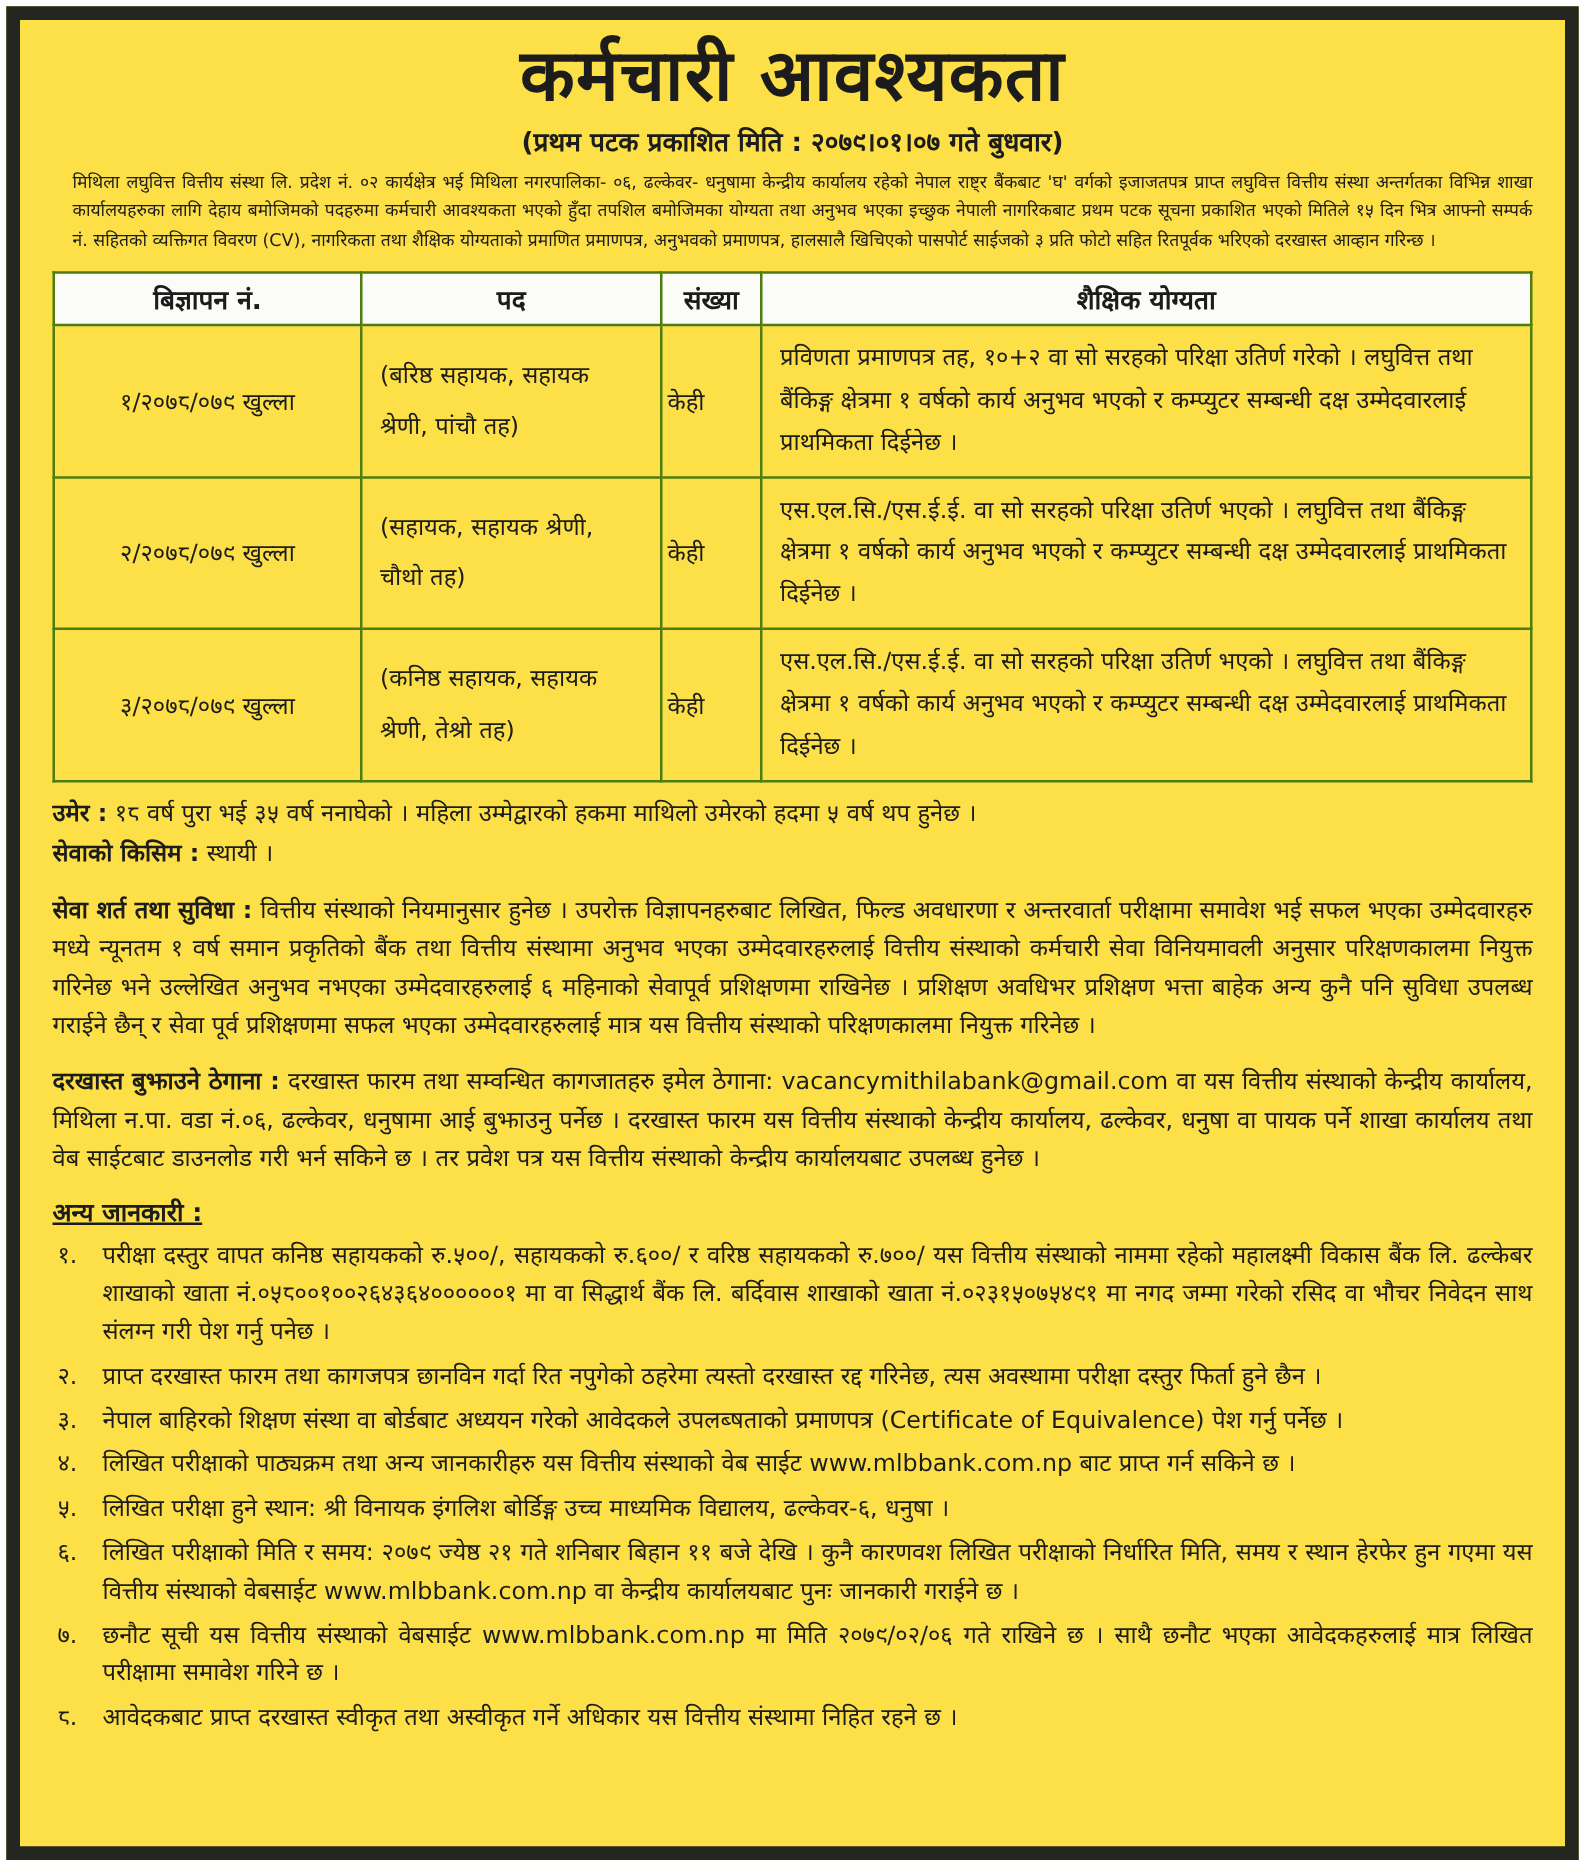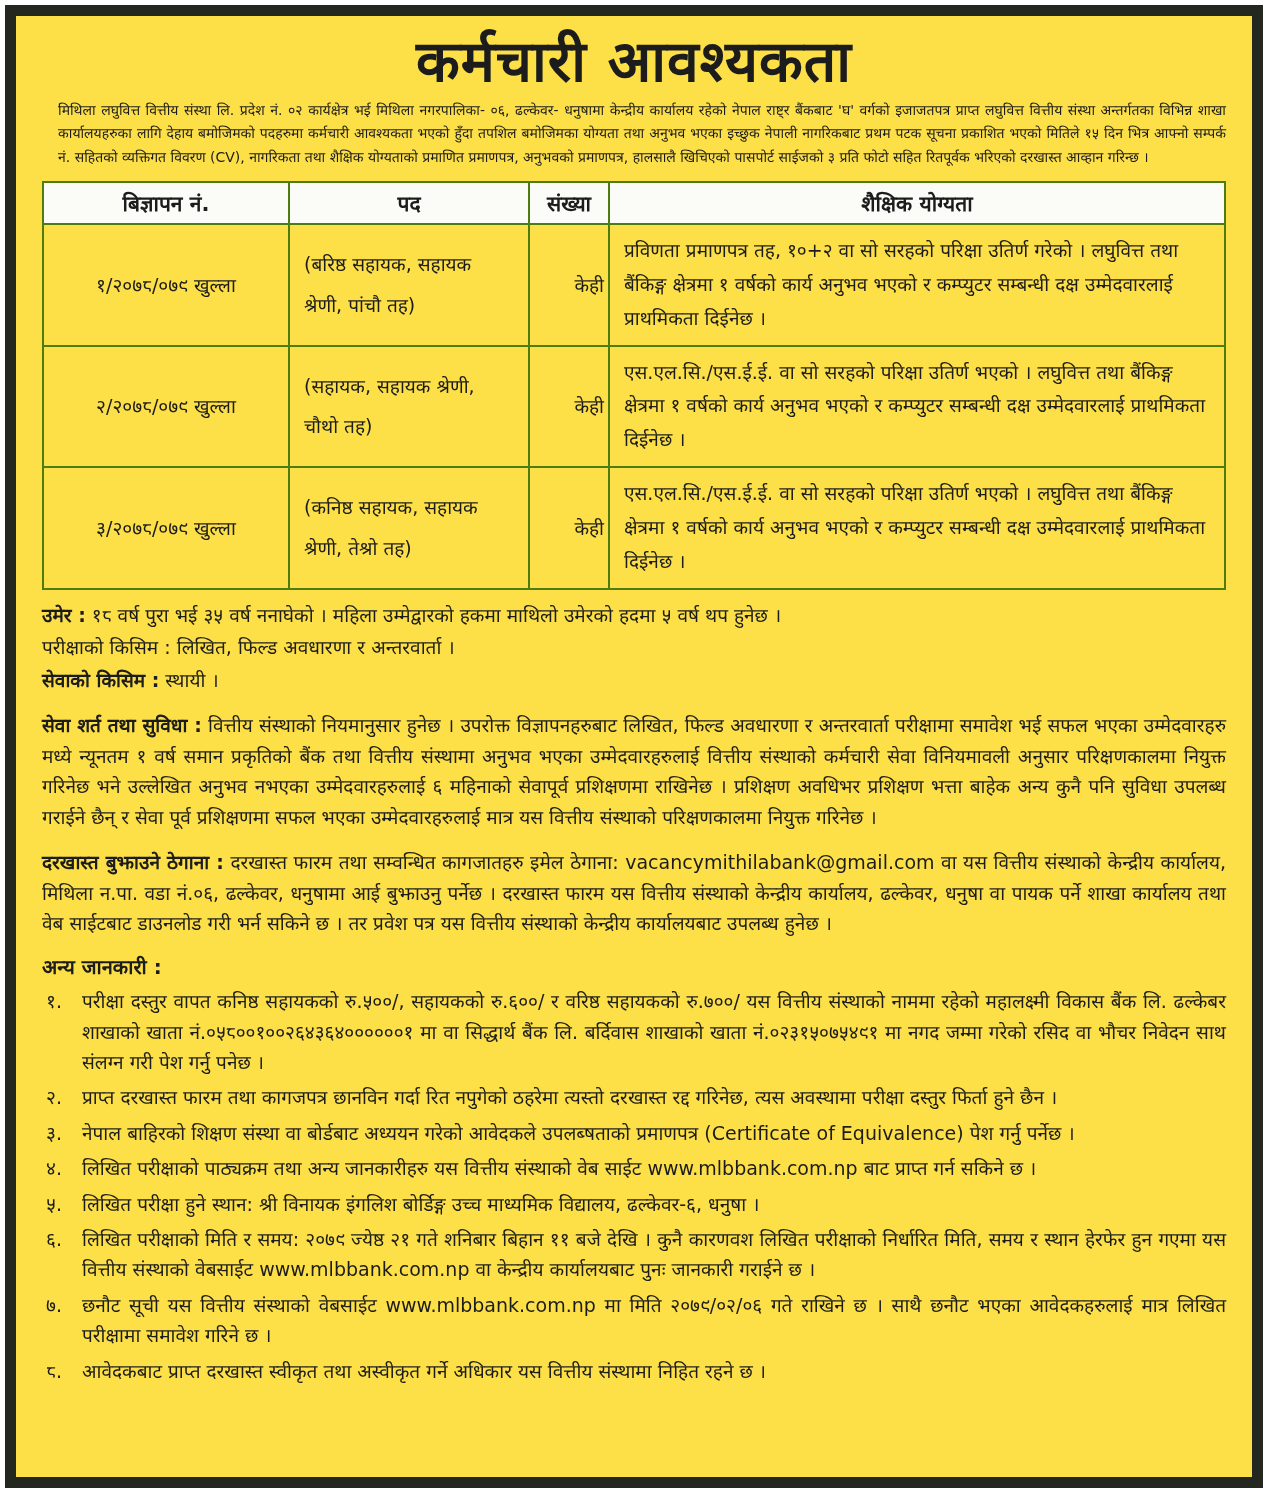--- a/index.html
+++ b/index.html
@@ -50,52 +50,54 @@
   }
   table.vacancy th {
     font-size: 21px;
     font-weight: 700;
     padding: 6px 4px;
     text-align: center;
     background: #fbfbf8;
   }
   td.c-ad   { width: 228px; text-align: center; padding: 24px 8px; }
   td.c-pos  { width: 210px; padding: 8px 14px; line-height: 2.15; }
-  td.c-num  { width: 70px;  text-align: right; padding: 6px 4px; }
+  td.c-num  { width: 70px;  text-align: left; padding: 6px 4px; }
   td.c-qual { padding: 9px 14px; line-height: 1.78; text-align: left; }
   .details { margin-top: 10px; }
   .detail-line {
     font-size: 19px;
     line-height: 1.62;
     text-align: justify;
     margin: 2px 0;
   }
   .detail-line .lbl { font-weight: 700; }
   .detail-line .lbl.plain { font-weight: 400; }
   .para-block { margin-top: 14px; }
   .other-heading {
     font-size: 20px;
     font-weight: 700;
+    text-decoration: underline;
     margin: 14px 0 6px 0;
   }
   .other-item {
     display: flex;
     font-size: 19px;
     line-height: 1.6;
     margin: 0 0 5px 0;
   }
   .other-item .num { flex: 0 0 36px; padding-left: 4px; }
   .other-item .txt { flex: 1; text-align: justify; }
 </style>
 </head>
 <body>
 
 <div class="sheet">
 
   <h1 class="title">कर्मचारी आवश्यकता</h1>
+  <div class="subtitle">(प्रथम पटक प्रकाशित मिति : २०७९।०१।०७ गते बुधवार)</div>
 
   <p class="intro">मिथिला लघुवित्त वित्तीय संस्था लि. प्रदेश नं. ०२ कार्यक्षेत्र भई मिथिला नगरपालिका- ०६, ढल्केवर- धनुषामा केन्द्रीय कार्यालय रहेको नेपाल राष्ट्र बैंकबाट 'घ' वर्गको इजाजतपत्र प्राप्त लघुवित्त वित्तीय संस्था अन्तर्गतका विभिन्न शाखा कार्यालयहरुका लागि देहाय बमोजिमको पदहरुमा कर्मचारी आवश्यकता भएको हुँदा तपशिल बमोजिमका योग्यता तथा अनुभव भएका इच्छुक नेपाली नागरिकबाट प्रथम पटक सूचना प्रकाशित भएको मितिले १५ दिन भित्र आफ्नो सम्पर्क नं. सहितको व्यक्तिगत विवरण (CV), नागरिकता तथा शैक्षिक योग्यताको प्रमाणित प्रमाणपत्र, अनुभवको प्रमाणपत्र, हालसालै खिचिएको पासपोर्ट साईजको ३ प्रति फोटो सहित रितपूर्वक भरिएको दरखास्त आव्हान गरिन्छ ।</p>
 
   <table class="vacancy">
     <thead>
       <tr>
         <th>बिज्ञापन नं.</th>
         <th>पद</th>
         <th>संख्या</th>
         <th>शैक्षिक योग्यता</th>
@@ -120,24 +122,20 @@
         <td class="c-num">केही</td>
         <td class="c-qual">एस.एल.सि./एस.ई.ई. वा सो सरहको परिक्षा उतिर्ण भएको । लघुवित्त तथा बैंकिङ्ग क्षेत्रमा १ वर्षको कार्य अनुभव भएको र कम्प्युटर सम्बन्धी दक्ष उम्मेदवारलाई प्राथमिकता दिईनेछ ।</td>
       </tr>
     </tbody>
   </table>
 
   <div class="details">
     <p class="detail-line">
       <span class="lbl">उमेर :</span>
       <span>१८ वर्ष पुरा भई ३५ वर्ष ननाघेको । महिला उम्मेद्वारको हकमा माथिलो उमेरको हदमा ५ वर्ष थप हुनेछ ।</span>
-    </p>
-    <p class="detail-line">
-      <span class="lbl plain">परीक्षाको किसिम :</span>
-      <span>लिखित, फिल्ड अवधारणा र अन्तरवार्ता ।</span>
     </p>
     <p class="detail-line">
       <span class="lbl">सेवाको किसिम :</span>
       <span>स्थायी ।</span>
     </p>
     <p class="detail-line para-block">
       <span class="lbl">सेवा शर्त तथा सुविधा :</span>
       <span>वित्तीय संस्थाको नियमानुसार हुनेछ । उपरोक्त विज्ञापनहरुबाट लिखित, फिल्ड अवधारणा र अन्तरवार्ता परीक्षामा समावेश भई सफल भएका उम्मेदवारहरु मध्ये न्यूनतम १ वर्ष समान प्रकृतिको बैंक तथा वित्तीय संस्थामा अनुभव भएका उम्मेदवारहरुलाई वित्तीय संस्थाको कर्मचारी सेवा विनियमावली अनुसार परिक्षणकालमा नियुक्त गरिनेछ भने उल्लेखित अनुभव नभएका उम्मेदवारहरुलाई ६ महिनाको सेवापूर्व प्रशिक्षणमा राखिनेछ । प्रशिक्षण अवधिभर प्रशिक्षण भत्ता बाहेक अन्य कुनै पनि सुविधा उपलब्ध गराईने छैन् र सेवा पूर्व प्रशिक्षणमा सफल भएका उम्मेदवारहरुलाई मात्र यस वित्तीय संस्थाको परिक्षणकालमा नियुक्त गरिनेछ ।</span>
     </p>
     <p class="detail-line para-block">

